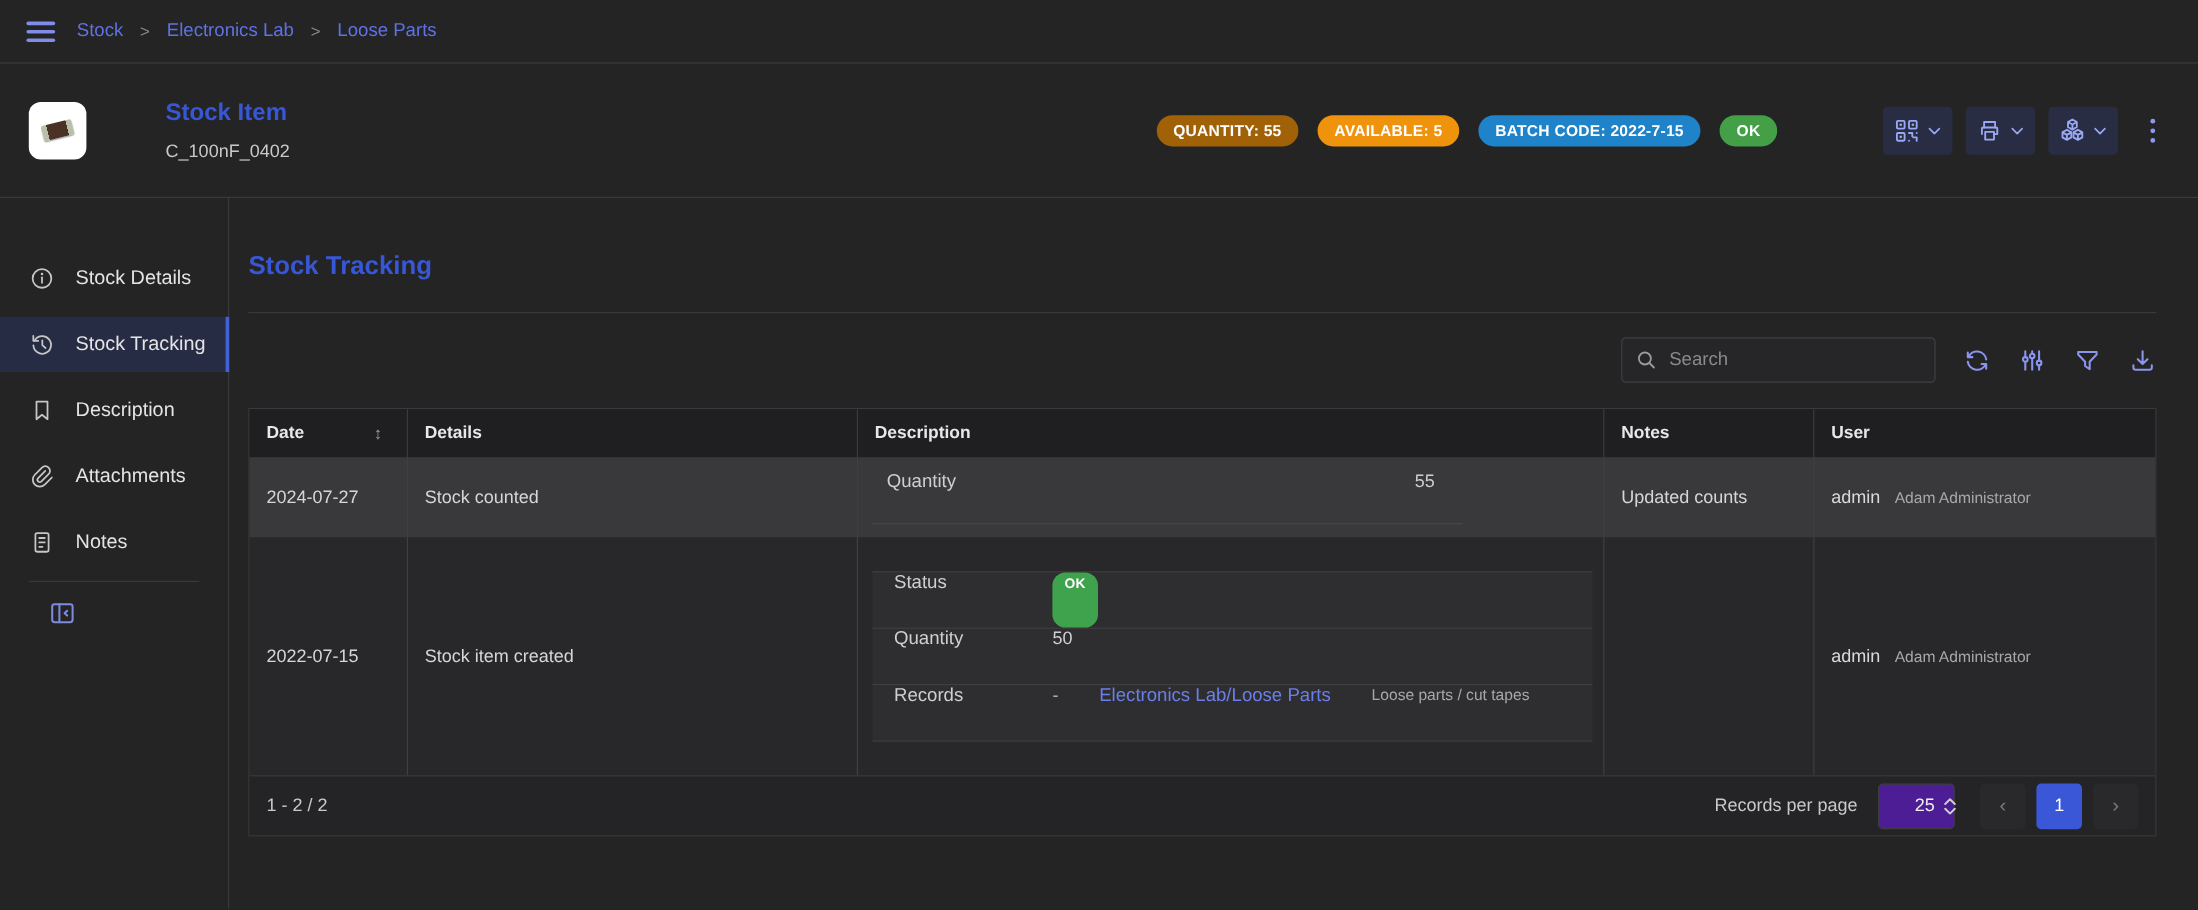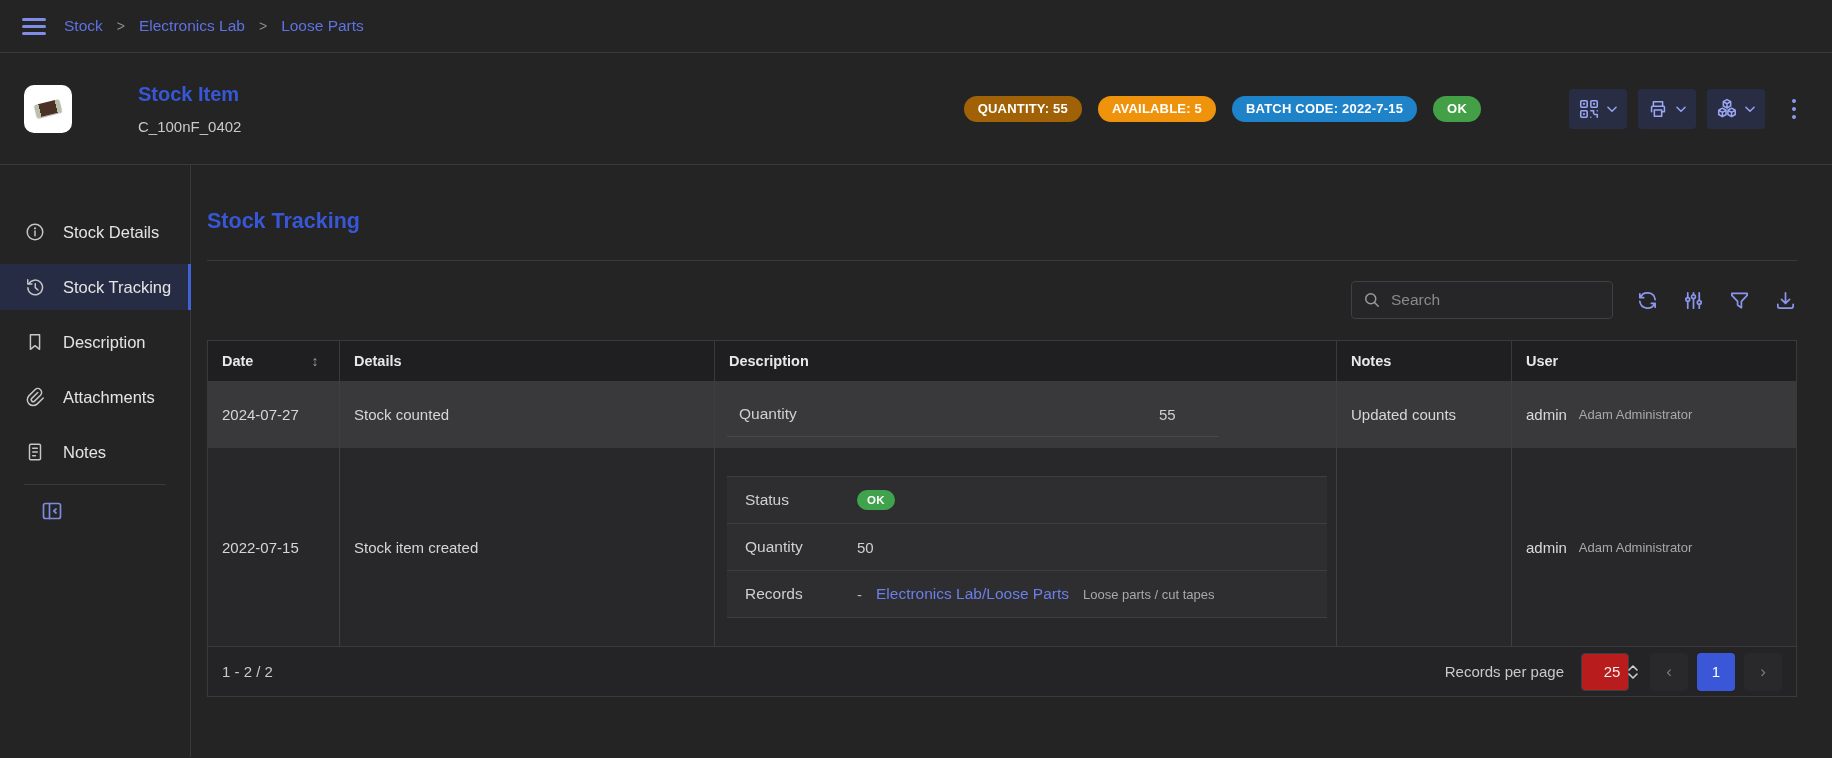--- a/index.html
+++ b/index.html
@@ -61,40 +61,40 @@
   .sort-glyph { color:#9a9a9a; font-weight:normal; font-size:14px; margin-left:48px; cursor:pointer; }
   .td { display:flex; align-items:center; padding-left:14px; border-right:1px solid #3f3f42; font-size:15px; color:#d6d6d6; }
   .td:last-child { border-right:none; }
   .row-0 { height:67px; background:#39393b; }
   .row-1 { height:198px; background:#28282a; }
   .td-details { padding-left:0; }
 
   .subtable { margin-left:12px; }
   .subtable--wide { width:492px; }
   .subtable--boxed { width:600px; background:#2e2e31; border-top:1px solid #3e3e41; }
-  .detail-row { display:flex; align-items:center; border-bottom:1px solid #47474a; padding-left:12px; }
+  .detail-row { display:flex; border-bottom:1px solid #47474a; padding-left:12px;gap:20px; }
   .subtable--wide .detail-row { height:44px; }
   .subtable--boxed .detail-row { height:47px; border-bottom:1px solid #3e3e41; padding-left:18px; }
   .d-label { font-size:15.5px; color:#cfcfcf; }
   .subtable--wide .d-label { flex:0 0 420px; }
   .subtable--boxed .d-label { flex:0 0 112px; }
   .d-value { font-size:15px; color:#cfcfcf; }
   .ok-pill { background:#3fa34d; color:#fff; font-size:11.5px; font-weight:bold; padding:4px 10px; border-radius:11px; letter-spacing:.3px; }
   .loc-dash { color:#b5b5b5; margin-right:14px; font-size:15px; }
   .loc-link { color:#6b7fe8; font-size:15.5px; text-decoration:none; cursor:pointer; }
   .loc-desc { color:#a8a8a8; font-size:13px; margin-left:14px; }
   .user-name { font-size:15px; color:#d9d9d9; }
   .user-full { font-size:13px; color:#a8a8a8; margin-left:12px; }
 
   
   .t-foot { height:50px; border-top:1px solid #3a3a3d; display:flex; align-items:center; justify-content:space-between; padding:0 14px; background:#242426; }
   .range-label { font-size:15px; color:#c9c9c9; }
   .foot-right { display:flex; align-items:center; gap:17px; }
   .rpp-label { font-size:15px; color:#c9c9c9; }
-  .page-size { width:48px; height:38px; background:#b91c1c; border:1px solid #3e3e41; border-radius:4px; display:flex; align-items:center; justify-content:center; gap:8px; cursor:pointer;padding-left:32px; }
+  .page-size { width:64px; height:38px; background:#4c1d95; border:1px solid #3e3e41; border-radius:4px; display:flex; align-items:center; justify-content:center; gap:8px; cursor:pointer;padding-left:32px; }
   .page-size .val { color:#f0f0f0; font-size:15px; }
   .spin { display:flex; flex-direction:column; gap:2px; }
   .spin svg { stroke:#cfcfcf; fill:none; stroke-width:1.6; stroke-linecap:round; stroke-linejoin:round; }
   .pager { display:flex; align-items:center; gap:9px; margin-left:4px; }
   .page-btn { width:38px; height:38px; border-radius:4px; background:#29292b; display:flex; align-items:center; justify-content:center; color:#7a7a7a; font-size:17px; cursor:pointer; }
   .page-btn.current { background:#3a57d7; color:#fff; font-size:15px; }
 </style>
 </head>
 <body>
 

